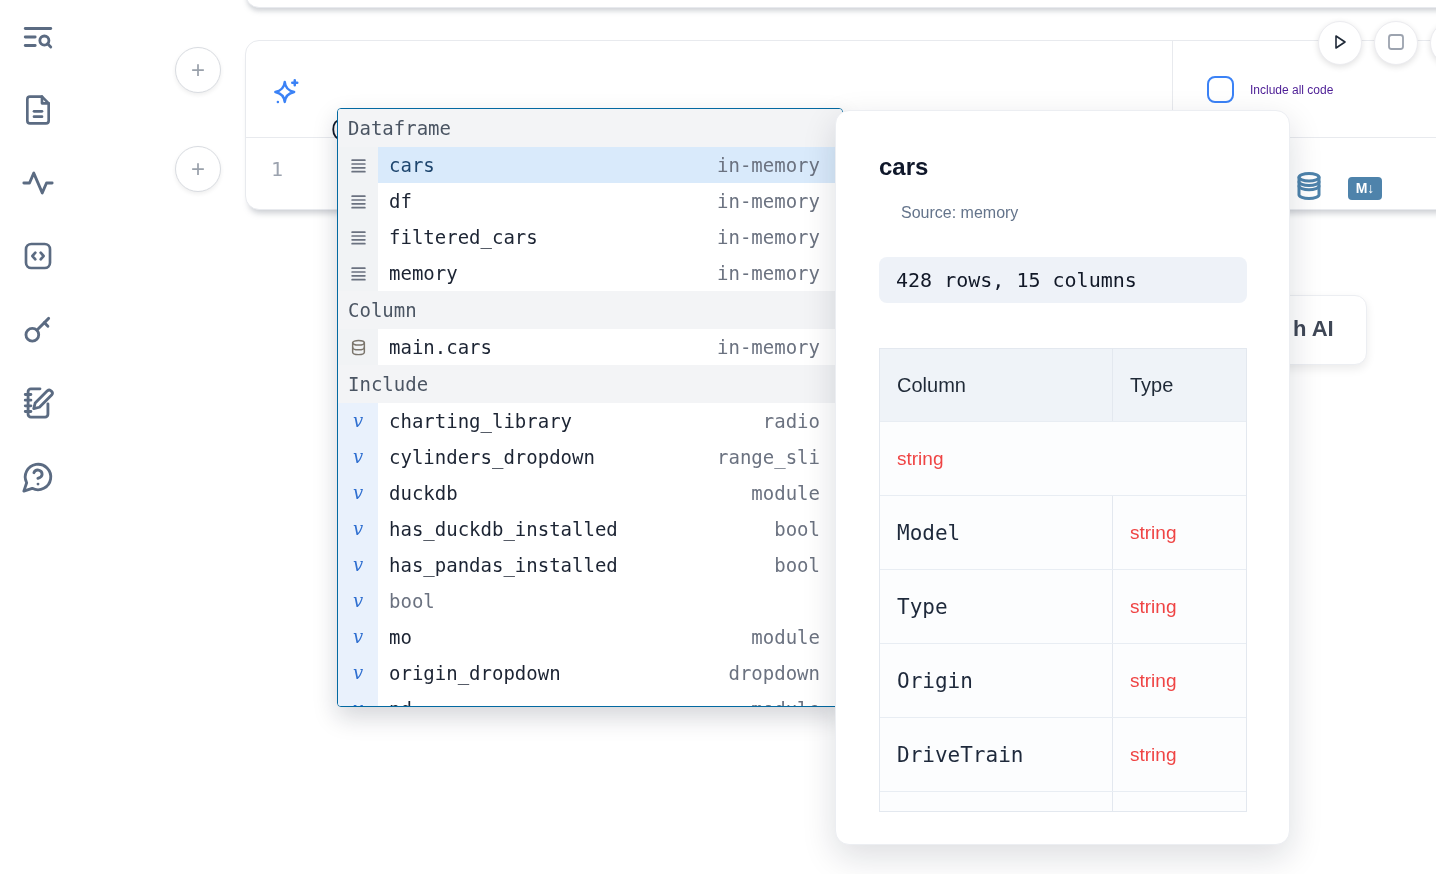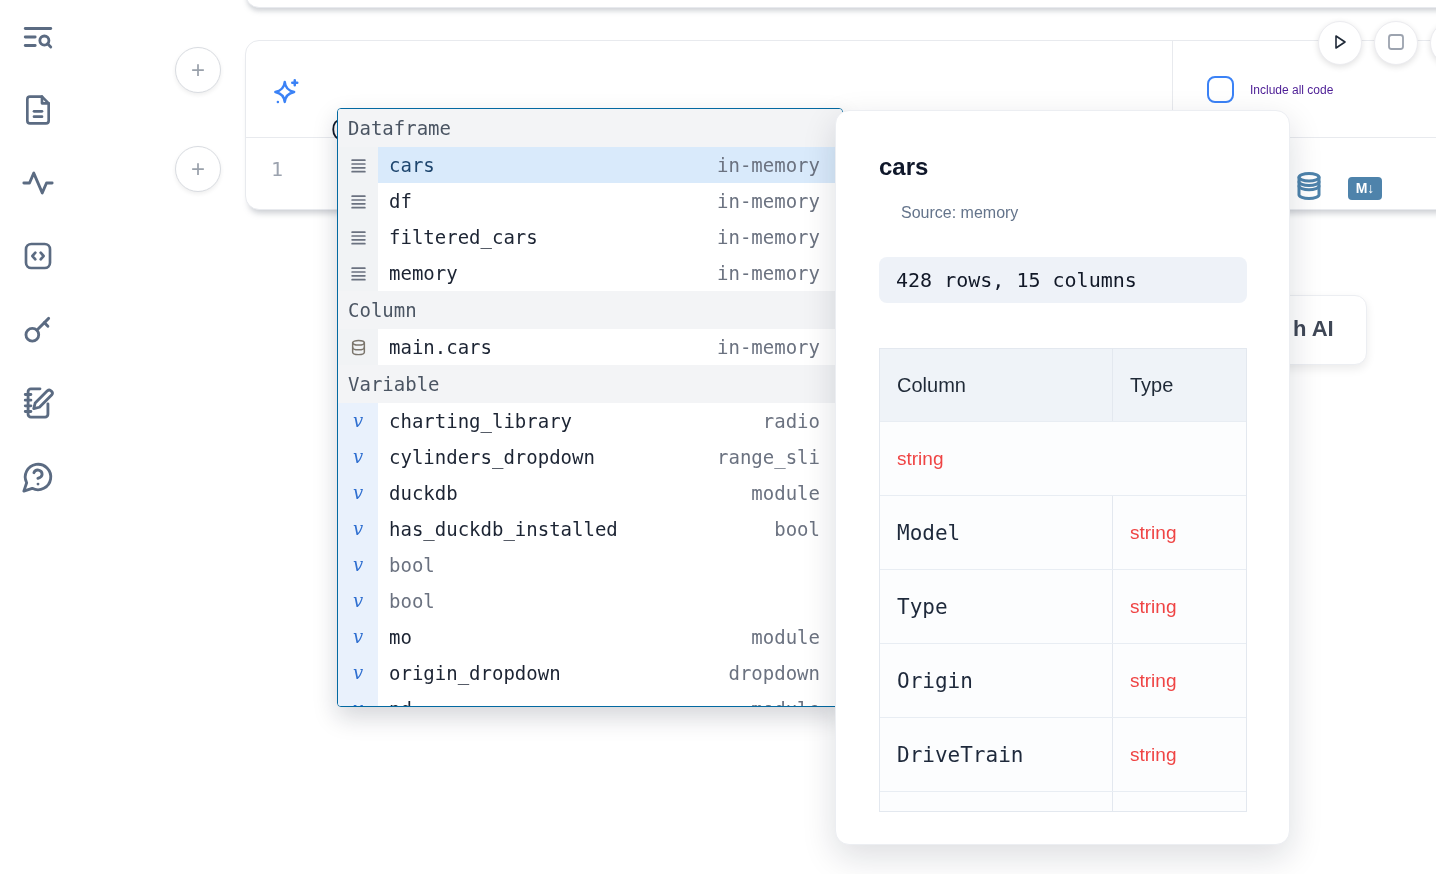--- a/index.html
+++ b/index.html
@@ -254,21 +254,21 @@
           <ellipse cx="8" cy="3.5" rx="5.5" ry="2.2"></ellipse>
           <path d="M2.5 3.5v9c0 1.2 2.5 2.2 5.5 2.2s5.5-1 5.5-2.2v-9"></path>
           <path d="M2.5 8c0 1.2 2.5 2.2 5.5 2.2S13.5 9.2 13.5 8"></path>
         </svg>
       </div>
       <div class="dd-main">
         <span class="dd-name mono">main.cars</span>
         <span class="dd-type mono">in-memory</span>
       </div>
     </div>
-    <div class="dd-header mono">Variable</div>
+    <div class="dd-header mono">Include</div>
     <div class="dd-item">
       <div class="dd-gutter g-blue">
         <span class="var-glyph">v</span>
       </div>
       <div class="dd-main">
         <span class="dd-name mono">charting_library</span>
         <span class="dd-type mono">radio</span>
       </div>
     </div>
     <div class="dd-item">
@@ -296,20 +296,21 @@
       <div class="dd-main">
         <span class="dd-name mono">has_duckdb_installed</span>
         <span class="dd-type mono">bool</span>
       </div>
     </div>
     <div class="dd-item">
       <div class="dd-gutter g-blue">
         <span class="var-glyph">v</span>
       </div>
       <div class="dd-main">
+        <span class="dd-name mono">has_pandas_installed</span>
         <span class="dd-type mono">bool</span>
       </div>
     </div>
     <div class="dd-item">
       <div class="dd-gutter g-blue">
         <span class="var-glyph">v</span>
       </div>
       <div class="dd-main">
         <span class="dd-type mono">bool</span>
       </div>

